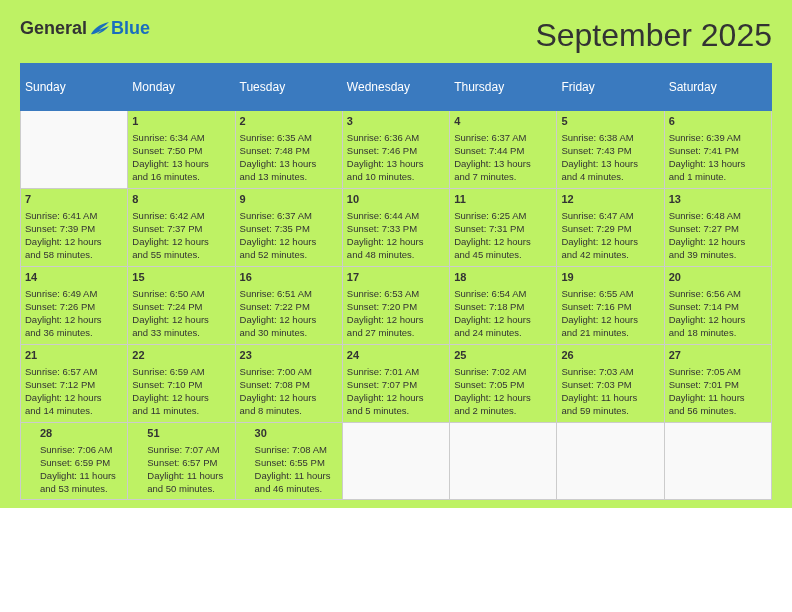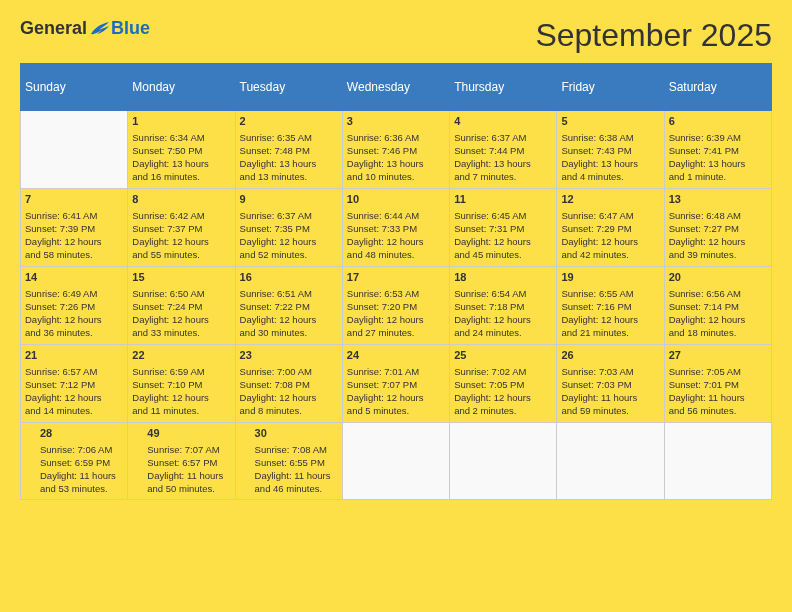--- a/index.html
+++ b/index.html
@@ -5,23 +5,23 @@
     * { box-sizing: border-box; margin: 0; padding: 0; }
     body {
       font-family: Arial, sans-serif;
       background: #fff;
       width: 792px;
       height: 612px;
       overflow: hidden;
     }
     .page {
       width: 792px;
-      height: 612px;
+      height: 508px;
       padding: 18px 20px 10px 20px;
-      background: #fde047;
+      background: #bef264;
     }
     .header {
       display: flex;
       justify-content: space-between;
       align-items: flex-start;
       margin-bottom: 10px;
     }
     .logo {
       display: flex;
       flex-direction: column;
@@ -194,21 +194,21 @@
           </td>
           <td>
             <span class="day-num">10</span>
             <div>Sunrise: 6:44 AM</div>
             <div>Sunset: 7:33 PM</div>
             <div>Daylight: 12 hours</div>
             <div>and 48 minutes.</div>
           </td>
           <td>
             <span class="day-num">11</span>
-            <div>Sunrise: 6:45 AM</div>
+            <div>Sunrise: 6:25 AM</div>
             <div>Sunset: 7:31 PM</div>
             <div>Daylight: 12 hours</div>
             <div>and 45 minutes.</div>
           </td>
           <td>
             <span class="day-num">12</span>
             <div>Sunrise: 6:47 AM</div>
             <div>Sunset: 7:29 PM</div>
             <div>Daylight: 12 hours</div>
             <div>and 42 minutes.</div>
@@ -325,21 +325,21 @@
         </tr>
         <tr>
           <td>
             <span class="day-num">28</span>
             <div>Sunrise: 7:06 AM</div>
             <div>Sunset: 6:59 PM</div>
             <div>Daylight: 11 hours</div>
             <div>and 53 minutes.</div>
           </td>
           <td>
-            <span class="day-num">49</span>
+            <span class="day-num">51</span>
             <div>Sunrise: 7:07 AM</div>
             <div>Sunset: 6:57 PM</div>
             <div>Daylight: 11 hours</div>
             <div>and 50 minutes.</div>
           </td>
           <td>
             <span class="day-num">30</span>
             <div>Sunrise: 7:08 AM</div>
             <div>Sunset: 6:55 PM</div>
             <div>Daylight: 11 hours</div>

